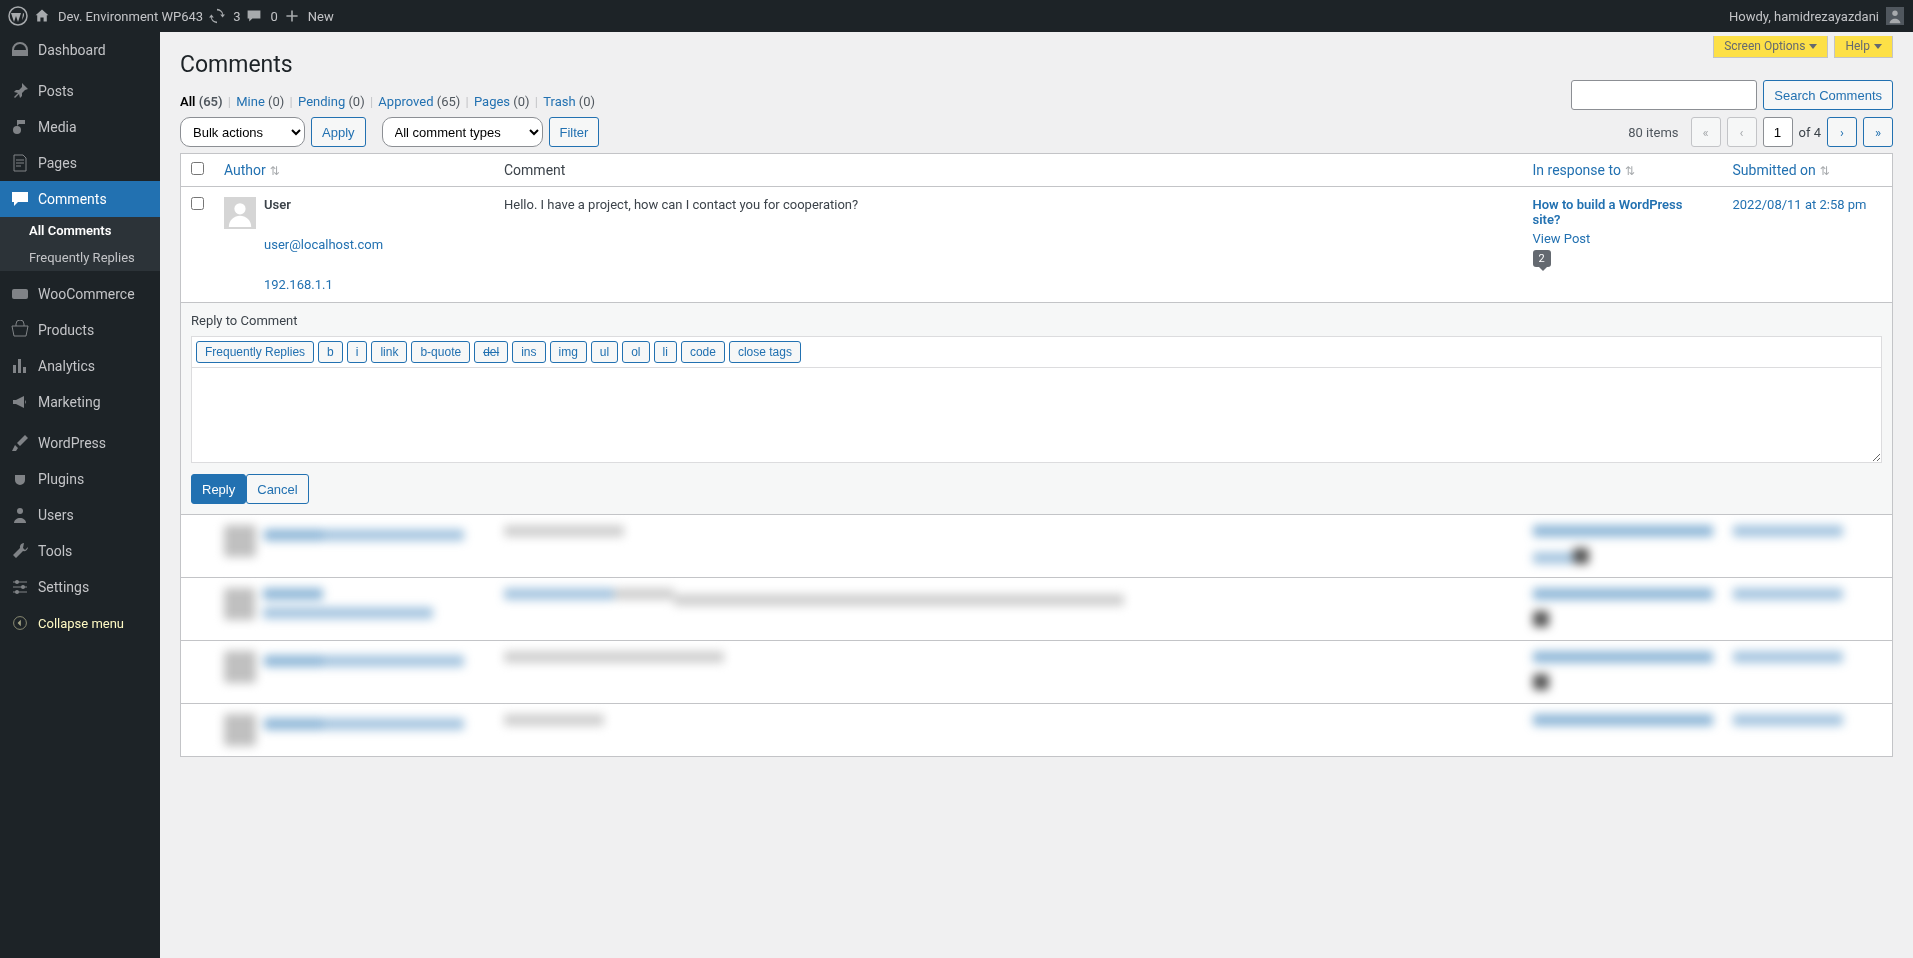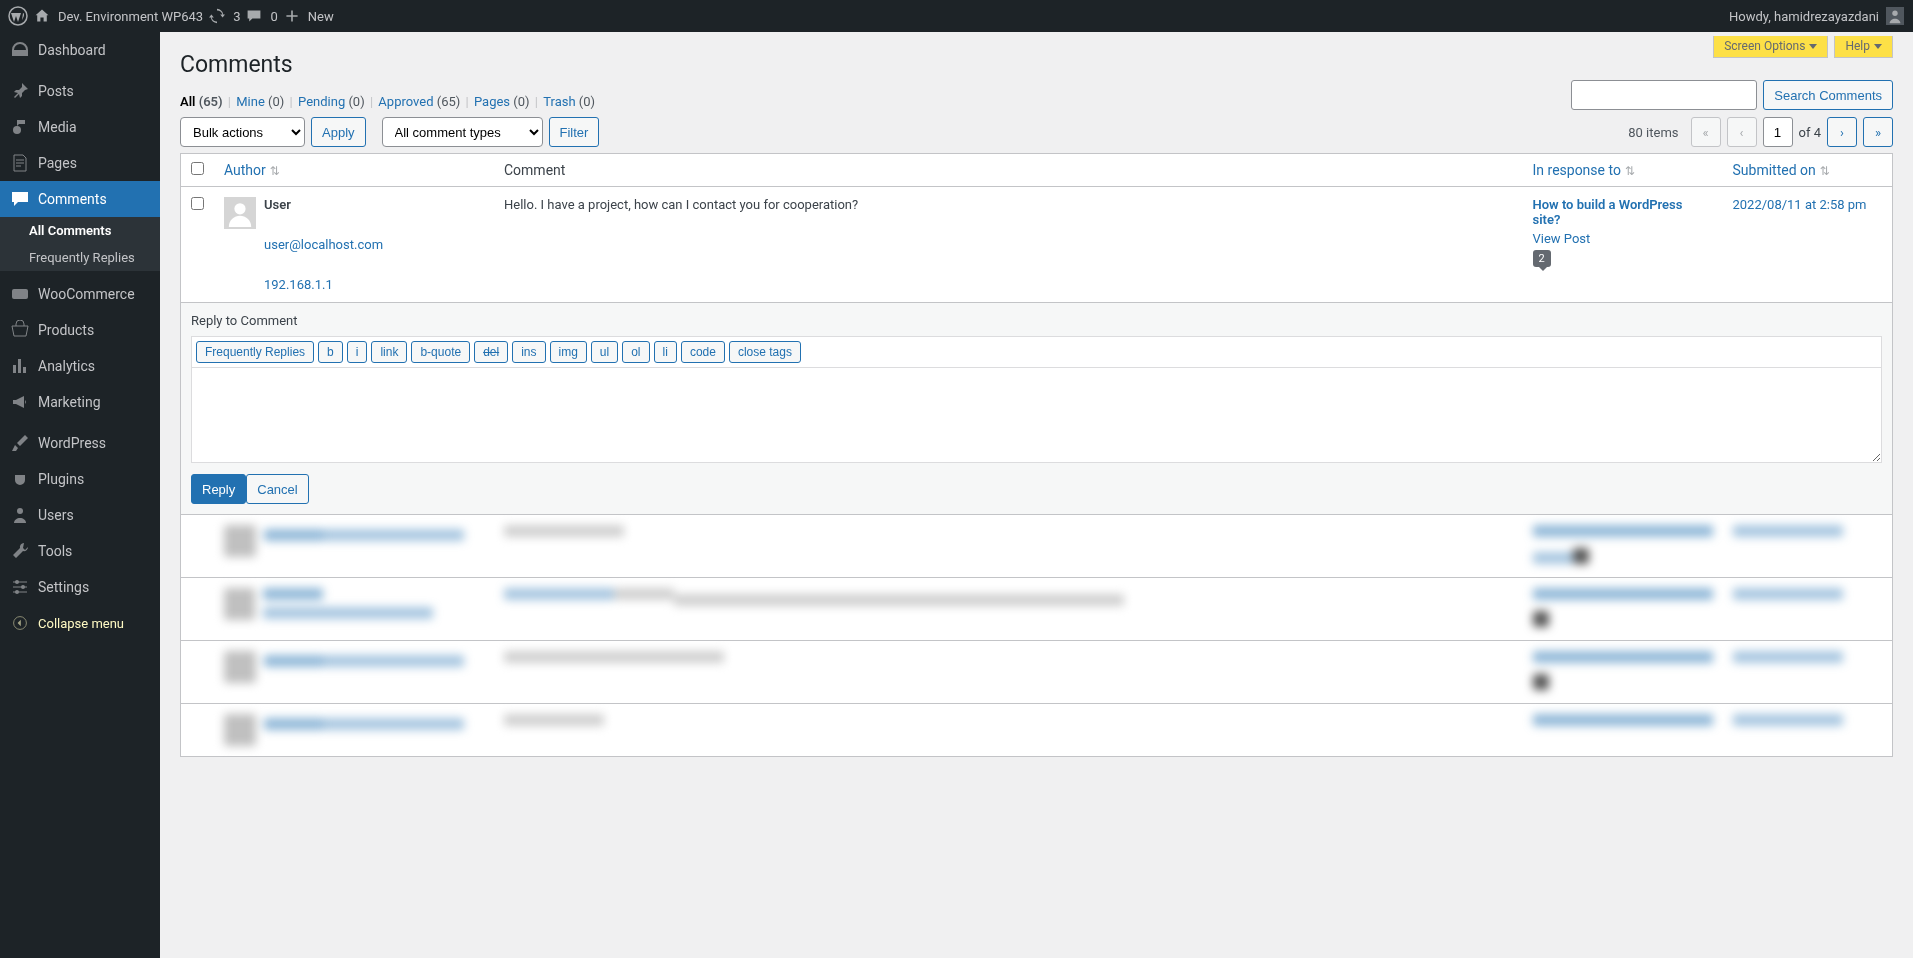--- a/index.html
+++ b/index.html
@@ -33,21 +33,21 @@
 .screen-meta-links { display: flex; gap: 6px; margin-top: -6px; }
 .screen-meta-links .btn { background: #fde047; border: 1px solid #c3c4c7; border-top: none; padding: 3px 10px 4px; font-size: 12px; color: #646970; cursor: pointer; display: flex; align-items: center; gap: 4px; }
 
 .subsubsub { margin: 8px 0; font-size: 13px; }
 .subsubsub .item { color: #2271b1; cursor: pointer; }
 .subsubsub .item.current { color: #000; font-weight: 600; }
 .subsubsub .count { color: #50575e; }
 .subsubsub .sep { color: #c3c4c7; padding: 0 2px; }
 
 .tablenav { display: flex; align-items: center; gap: 6px; margin: 6px 0; }
-.tablenav select { height: 30px; padding: 0 24px 0 8px; border: 1px solid #8c8f94; border-radius: 4px; background: #fff; font-size: 13px; }
+.tablenav select { height: 30px; padding: 0 24px 0 8px; border: 1px solid #8c8f94; border-radius: 10px; background: #fff; font-size: 13px; }
 .button { display: inline-flex; align-items: center; height: 30px; padding: 0 10px; border: 1px solid #2271b1; border-radius: 3px; background: #f6f7f7; color: #2271b1; cursor: pointer; font-size: 13px; }
 .button.primary { background: #2271b1; color: #fff; border-color: #2271b1; }
 
 .search-box { position: absolute; right: 20px; top: 80px; display: flex; gap: 6px; }
 .search-box input[type=text] { height: 30px; width: 186px; border: 1px solid #8c8f94; border-radius: 3px; padding: 0 8px; }
 
 .tablenav-pages { margin-left: auto; display: flex; align-items: center; gap: 6px; }
 .tablenav-pages .displaying-num { color: #50575e; margin-right: 6px; }
 .pag-btn { display: inline-flex; align-items: center; justify-content: center; min-width: 30px; height: 30px; border: 1px solid #c3c4c7; border-radius: 3px; background: #f6f7f7; color: #a7aaad; cursor: pointer; }
 .pag-btn.active { color: #2271b1; border-color: #2271b1; }

